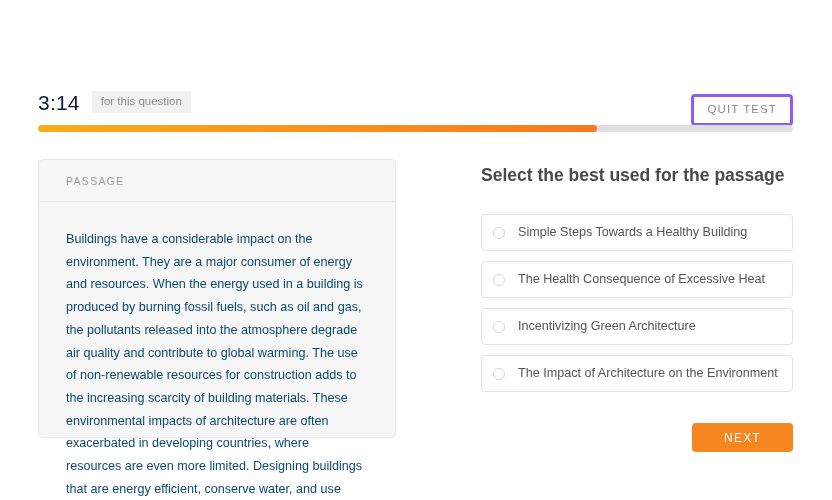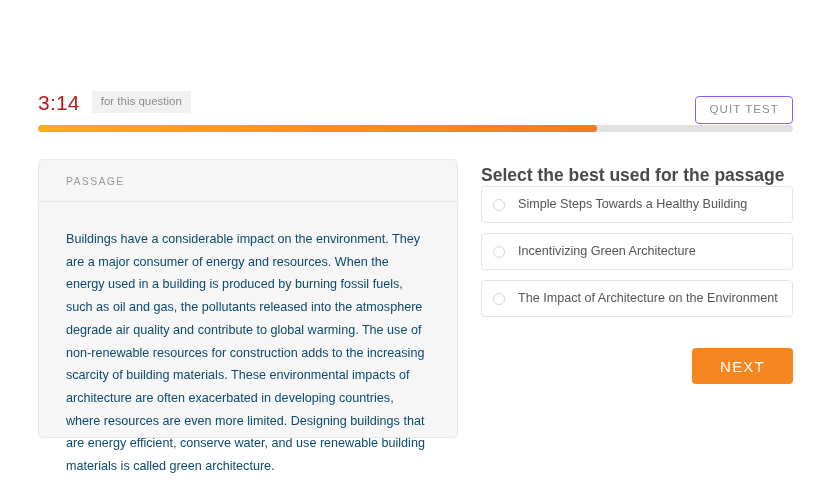--- a/index.html
+++ b/index.html
@@ -25,39 +25,39 @@
     left: 38px;
     top: 86px;
     width: 755px;
     height: 32px;
     display: flex;
     align-items: center;
   }
 
   .timer-value {
     font-size: 21px;
-    color: #b91c1c;
+    color: #0f172a;
     letter-spacing: 0.2px;
     line-height: 1;
   }
 
   .timer-note {
     margin-left: 12px;
     background: #f1f1f1;
     color: #8c8c8c;
     font-size: 11.5px;
     padding: 5px 9px 6px 9px;
     border-radius: 0;
     line-height: 1;
   }
 
   .quit-btn {
     margin-left: auto;
     background: #ffffff;
-    border: 1px solid #8b5cf6;
+    border: 3px solid #8b5cf6;
     border-radius: 4px;
     color: #8a8a8a;
     font-size: 11.5px;
     letter-spacing: 1.1px;
     padding: 7px 13px 8px 13px;
     line-height: 1;
     cursor: pointer;
     margin-top: 16px;
   }
 
@@ -77,21 +77,21 @@
     height: 100%;
     border-radius: 4px;
     background: linear-gradient(90deg, #f9ad18 0%, #f9a01b 35%, #f8871f 72%, #f67920 100%);
   }
 
   
   .passage-panel {
     position: absolute;
     left: 38px;
     top: 159px;
-    width: 420px;
+    width: 358px;
     height: 279px;
     background: #f6f6f6;
     border: 1px solid #e9e9e9;
     border-radius: 5px;
   }
 
   .passage-header {
     height: 42px;
     border-bottom: 1px solid #e6e6e6;
     display: flex;
@@ -124,20 +124,21 @@
   }
 
   .question-title {
     font-size: 17.5px;
     color: #4a4a4a;
     line-height: 1.2;
     margin-top: 6px;
   }
 
   .options {
+    margin-top: 28px;
     display: flex;
     flex-direction: column;
     gap: 10px;
   }
 
   .option {
     height: 37px;
     background: #ffffff;
     border: 1px solid #e4e4e4;
     border-radius: 4px;
@@ -167,24 +168,24 @@
     margin-top: 31px;
     display: flex;
     justify-content: flex-end;
   }
 
   .next-btn {
     background: #f6861f;
     border: none;
     border-radius: 4px;
     color: #ffffff;
-    font-size: 15px;
+    font-size: 12px;
     letter-spacing: 1.2px;
     width: 101px;
-    height: 36px;
+    height: 29px;
     cursor: pointer;
     font-family: "Liberation Sans", sans-serif;
   }
 </style>
 </head>
 <body>
 
 <div class="screen">
 
   <div class="topbar">
@@ -209,20 +210,24 @@
   <div class="question-col">
     <h1 class="question-title">Select the best used for the passage</h1>
 
     <div class="options">
       <div class="option">
         <span class="radio"></span>
         <span class="option-label">Simple Steps Towards a Healthy Building</span>
       </div>
       <div class="option">
         <span class="radio"></span>
+        <span class="option-label">The Health Consequence of Excessive Heat</span>
+      </div>
+      <div class="option">
+        <span class="radio"></span>
         <span class="option-label">Incentivizing Green Architecture</span>
       </div>
       <div class="option">
         <span class="radio"></span>
         <span class="option-label">The Impact of Architecture on the Environment</span>
       </div>
     </div>
 
     <div class="next-row">
       <button class="next-btn" style="background: rgb(246, 134, 31);">NEXT</button>

